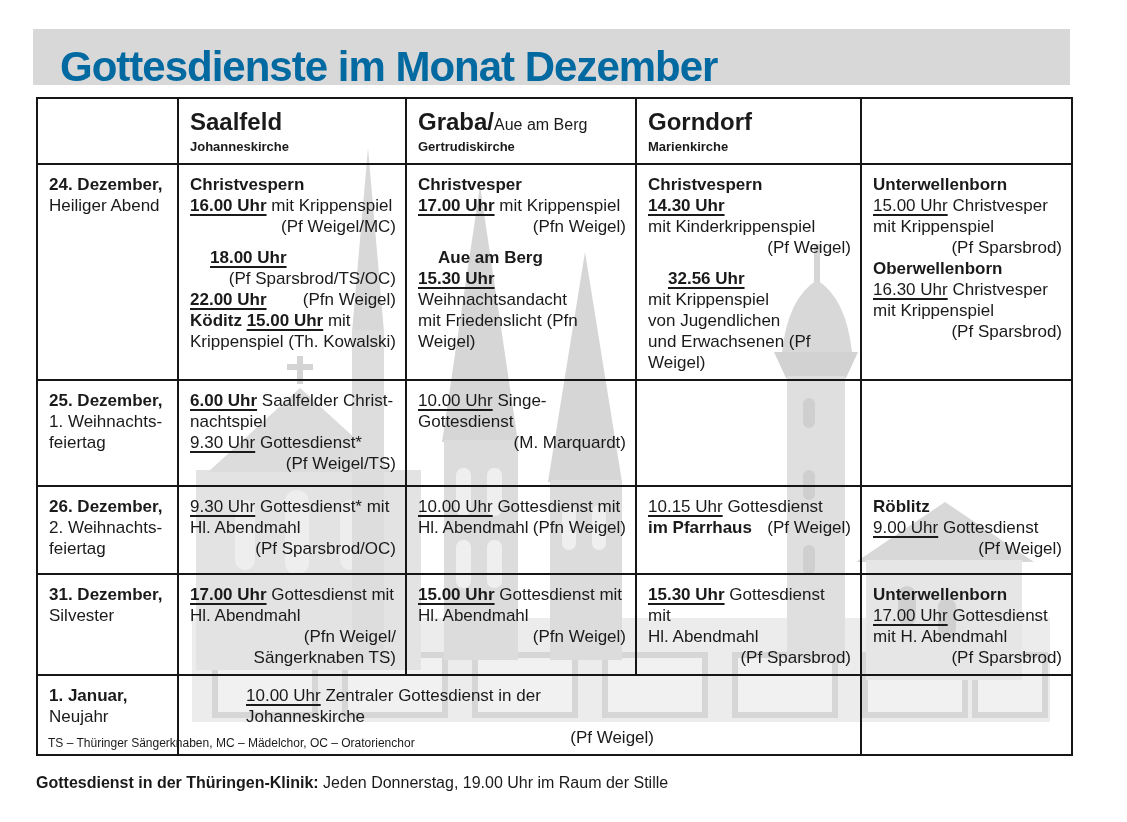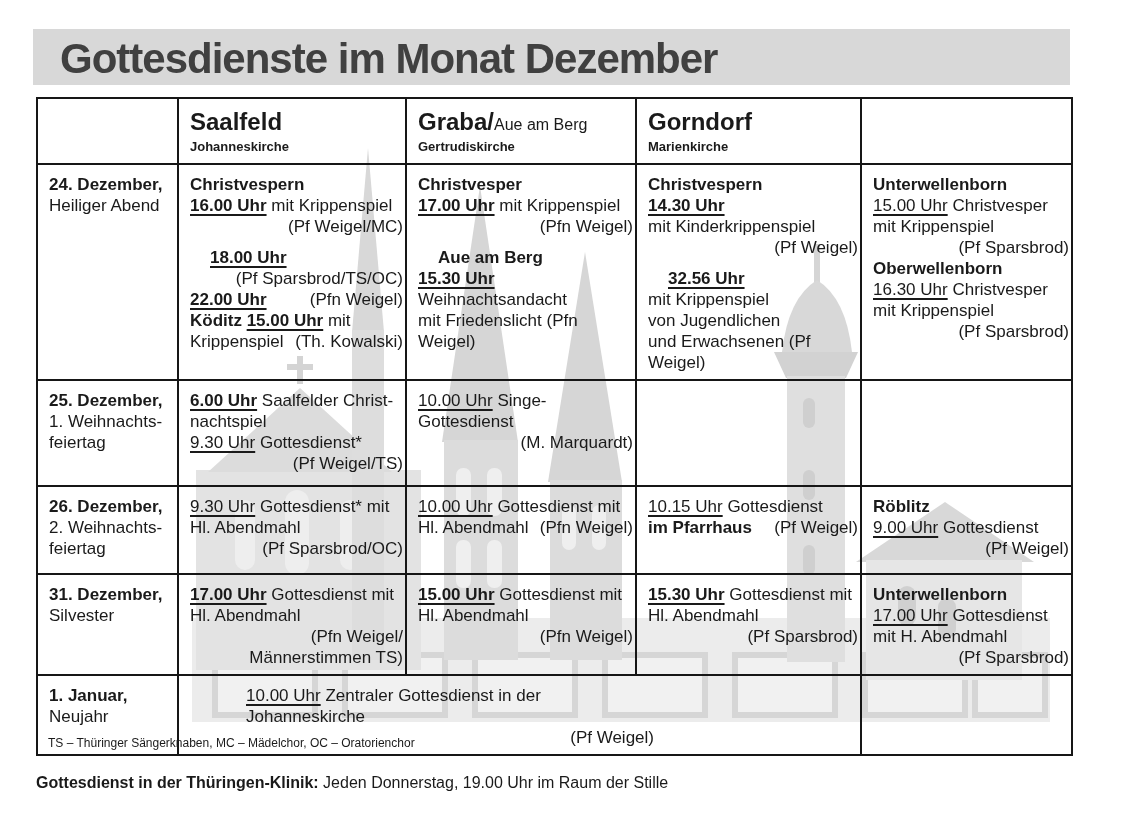--- a/index.html
+++ b/index.html
@@ -1,25 +1,25 @@
 <!DOCTYPE html>
 <html><head>
 <meta charset="utf-8">
 <style>
   html,body{margin:0;padding:0;background:#fff;}
   .page{position:relative;width:1127px;height:822px;background:#fff;overflow:hidden;
         font-family:"Liberation Sans", sans-serif;color:#1a1a1a;}
   .watermark{position:absolute;left:0;top:0;z-index:0;}
   .banner{position:absolute;left:33px;top:29px;width:1037px;height:56px;background:#d8d8d8;z-index:2;}
-  .banner h1{margin:0;padding:4px 0 0 27px;font-size:42px;line-height:52px;font-weight:bold;
-             letter-spacing:-1px;color:#404040;white-space:nowrap;}
+  .banner h1{margin:0;padding:12px 0 0 27px;font-size:42px;line-height:52px;font-weight:bold;
+             letter-spacing:-1px;color:#0369a1;white-space:nowrap;}
   table.schedule{position:absolute;left:36px;top:97px;z-index:1;border-collapse:collapse;
                  table-layout:fixed;background:transparent;}
   table.schedule td, table.schedule th{border:2px solid #161616;vertical-align:top;
-                 padding:9px 2px 6px 11px;font-size:17px;line-height:21px;text-align:left;
+                 padding:9px 9px 6px 11px;font-size:17px;line-height:21px;text-align:left;
                  background:transparent;font-weight:normal;}
   .church-name{font-size:24px;font-weight:bold;line-height:27px;display:inline-block;}
   .church-note{font-size:16px;font-weight:normal;}
   .church-sub{font-size:13px;font-weight:bold;line-height:20px;}
   .ln{min-height:21px;}
   .ln.right{text-align:right;}
   .ln.gap{margin-top:10px;margin-left:20px;}
   .ln.split{display:flex;justify-content:space-between;}
   .b{font-weight:bold;}
   .u{text-decoration:underline;text-underline-offset:3px;text-decoration-thickness:1.5px;}
@@ -249,21 +249,21 @@
             <div class="cell">
               <div class="ln"><span class="b">31. Dezember,</span></div>
               <div class="ln"><span>Silvester</span></div>
             </div>
           </td>
       <td>
             <div class="cell">
               <div class="ln"><span class="b u">17.00 Uhr</span><span> Gottesdienst mit</span></div>
               <div class="ln"><span>Hl. Abendmahl</span></div>
               <div class="ln right"><span>(Pfn Weigel/</span></div>
-              <div class="ln right"><span>Männerstimmen TS)</span></div>
+              <div class="ln right"><span>Sängerknaben TS)</span></div>
             </div>
           </td>
       <td>
             <div class="cell">
               <div class="ln"><span class="b u">15.00 Uhr</span><span> Gottesdienst mit</span></div>
               <div class="ln"><span>Hl. Abendmahl</span></div>
               <div class="ln right"><span>(Pfn Weigel)</span></div>
             </div>
           </td>
       <td>

